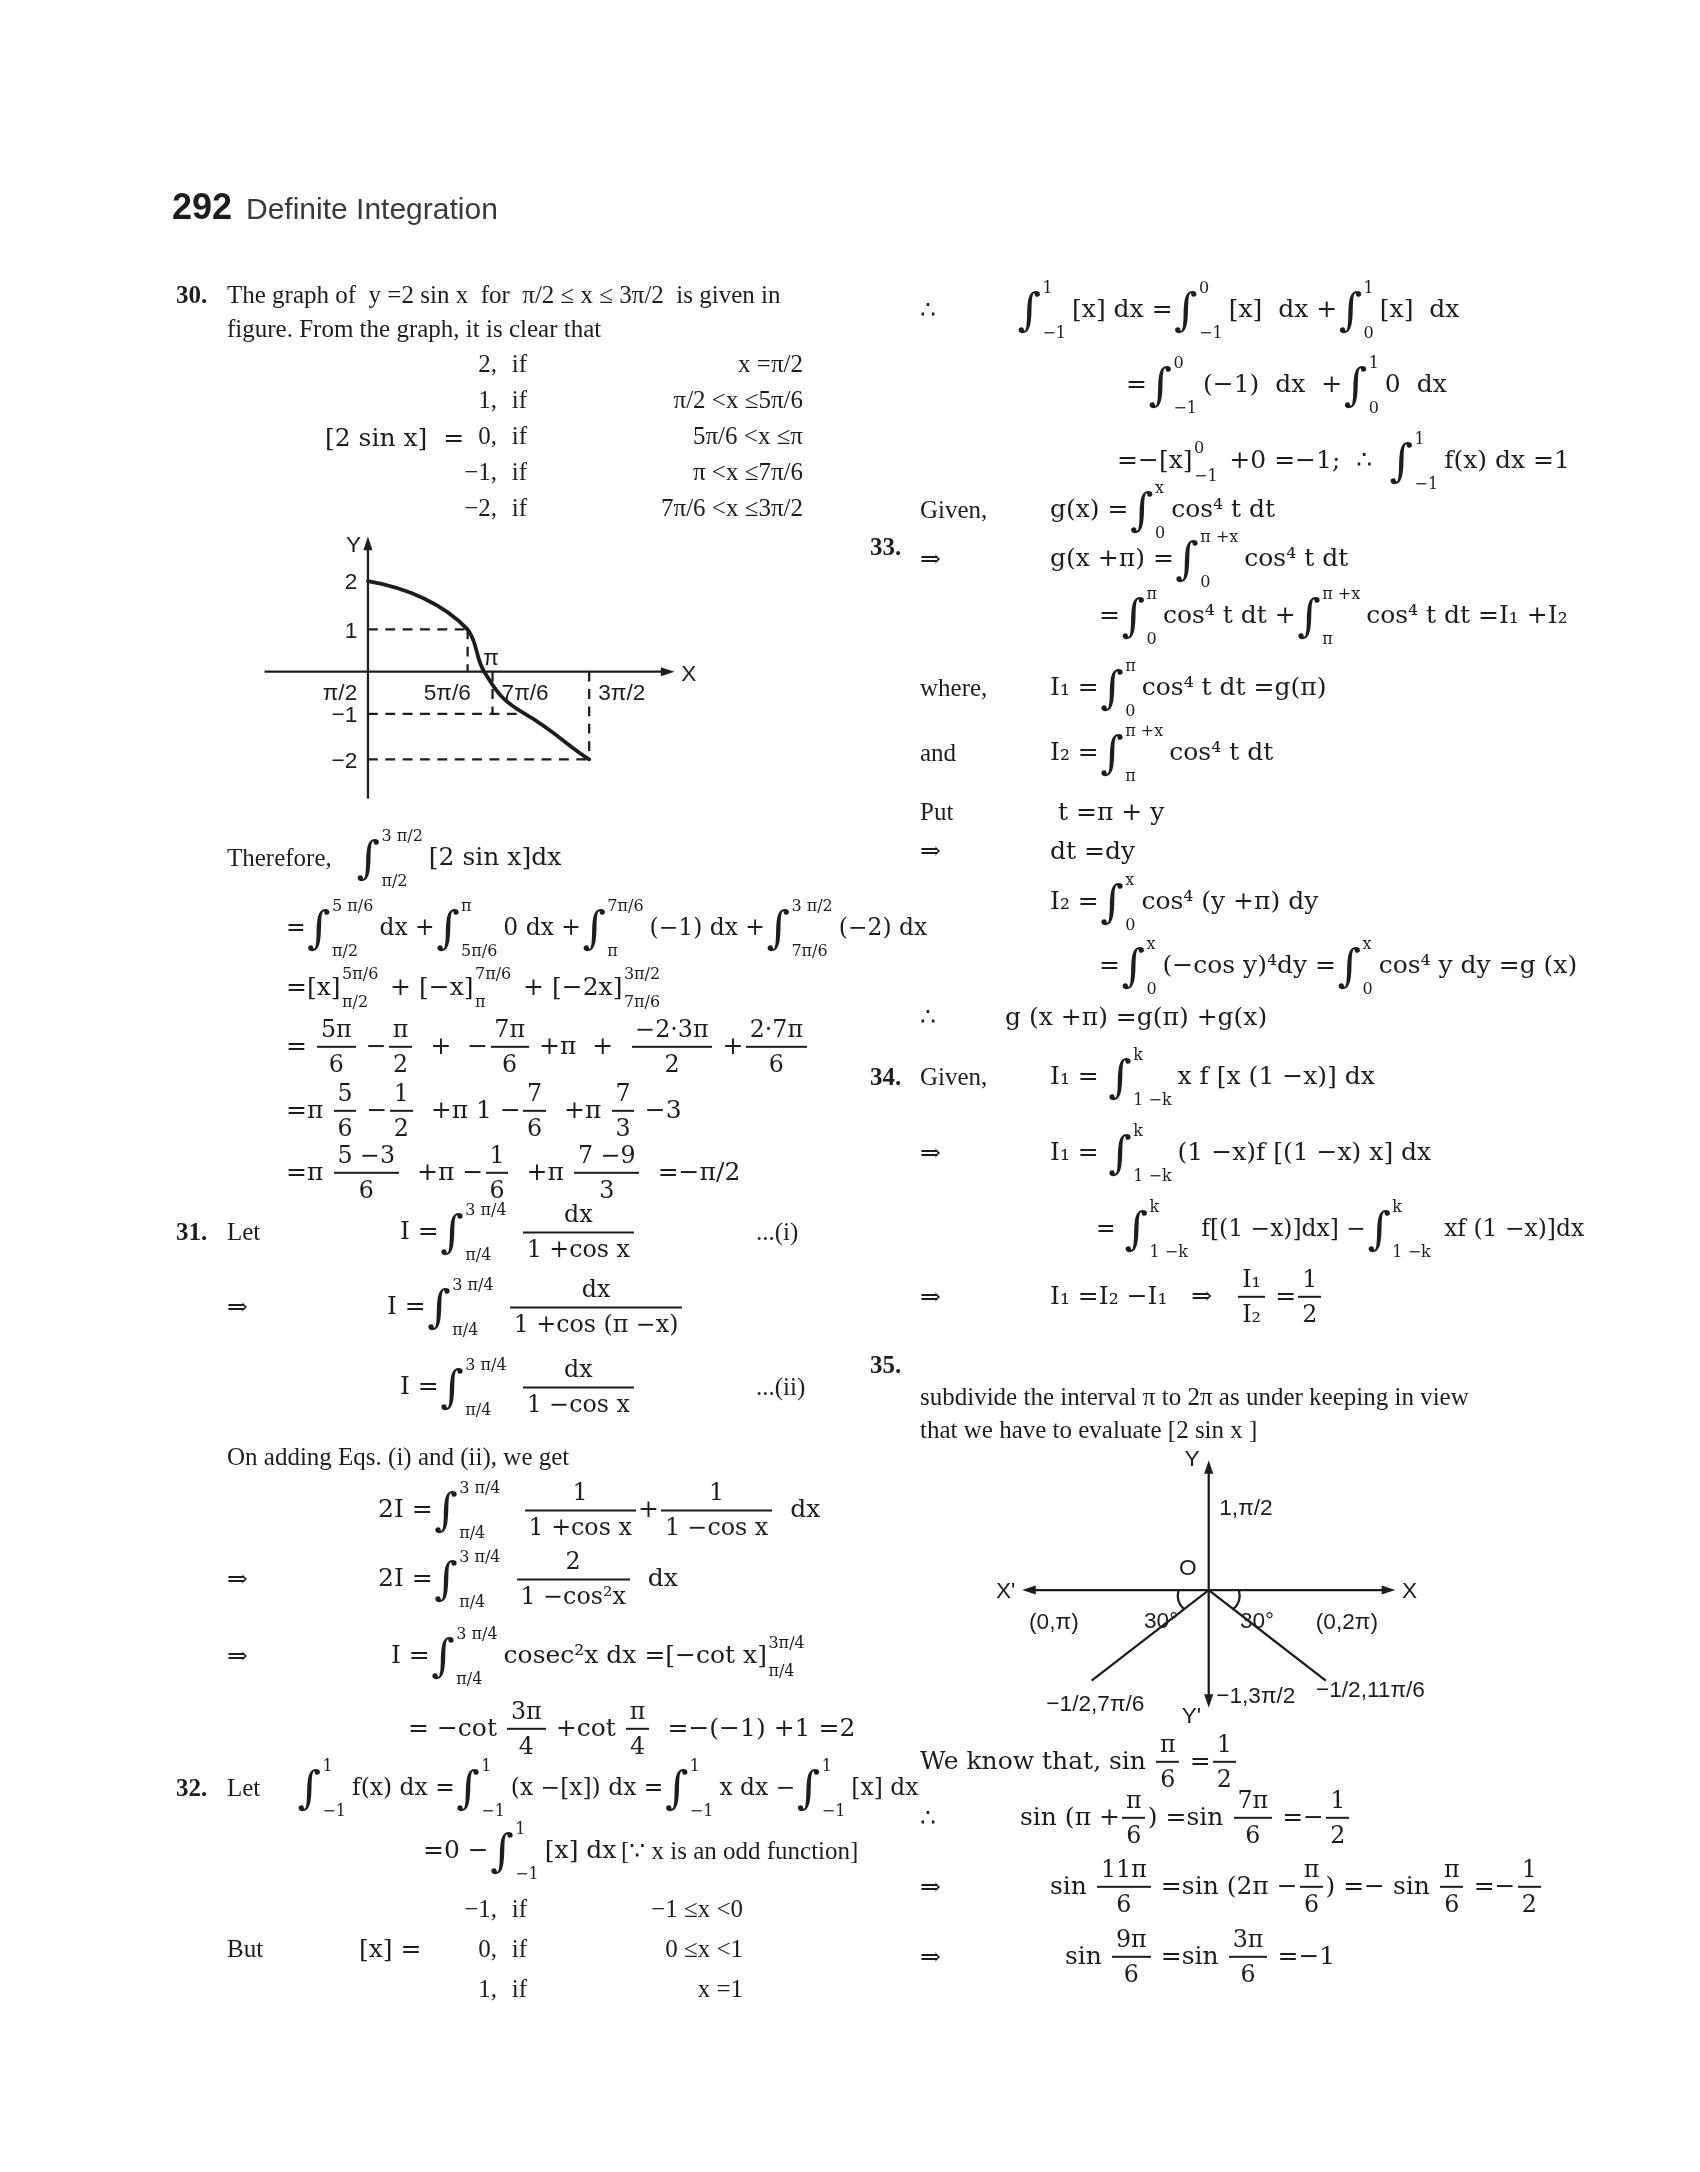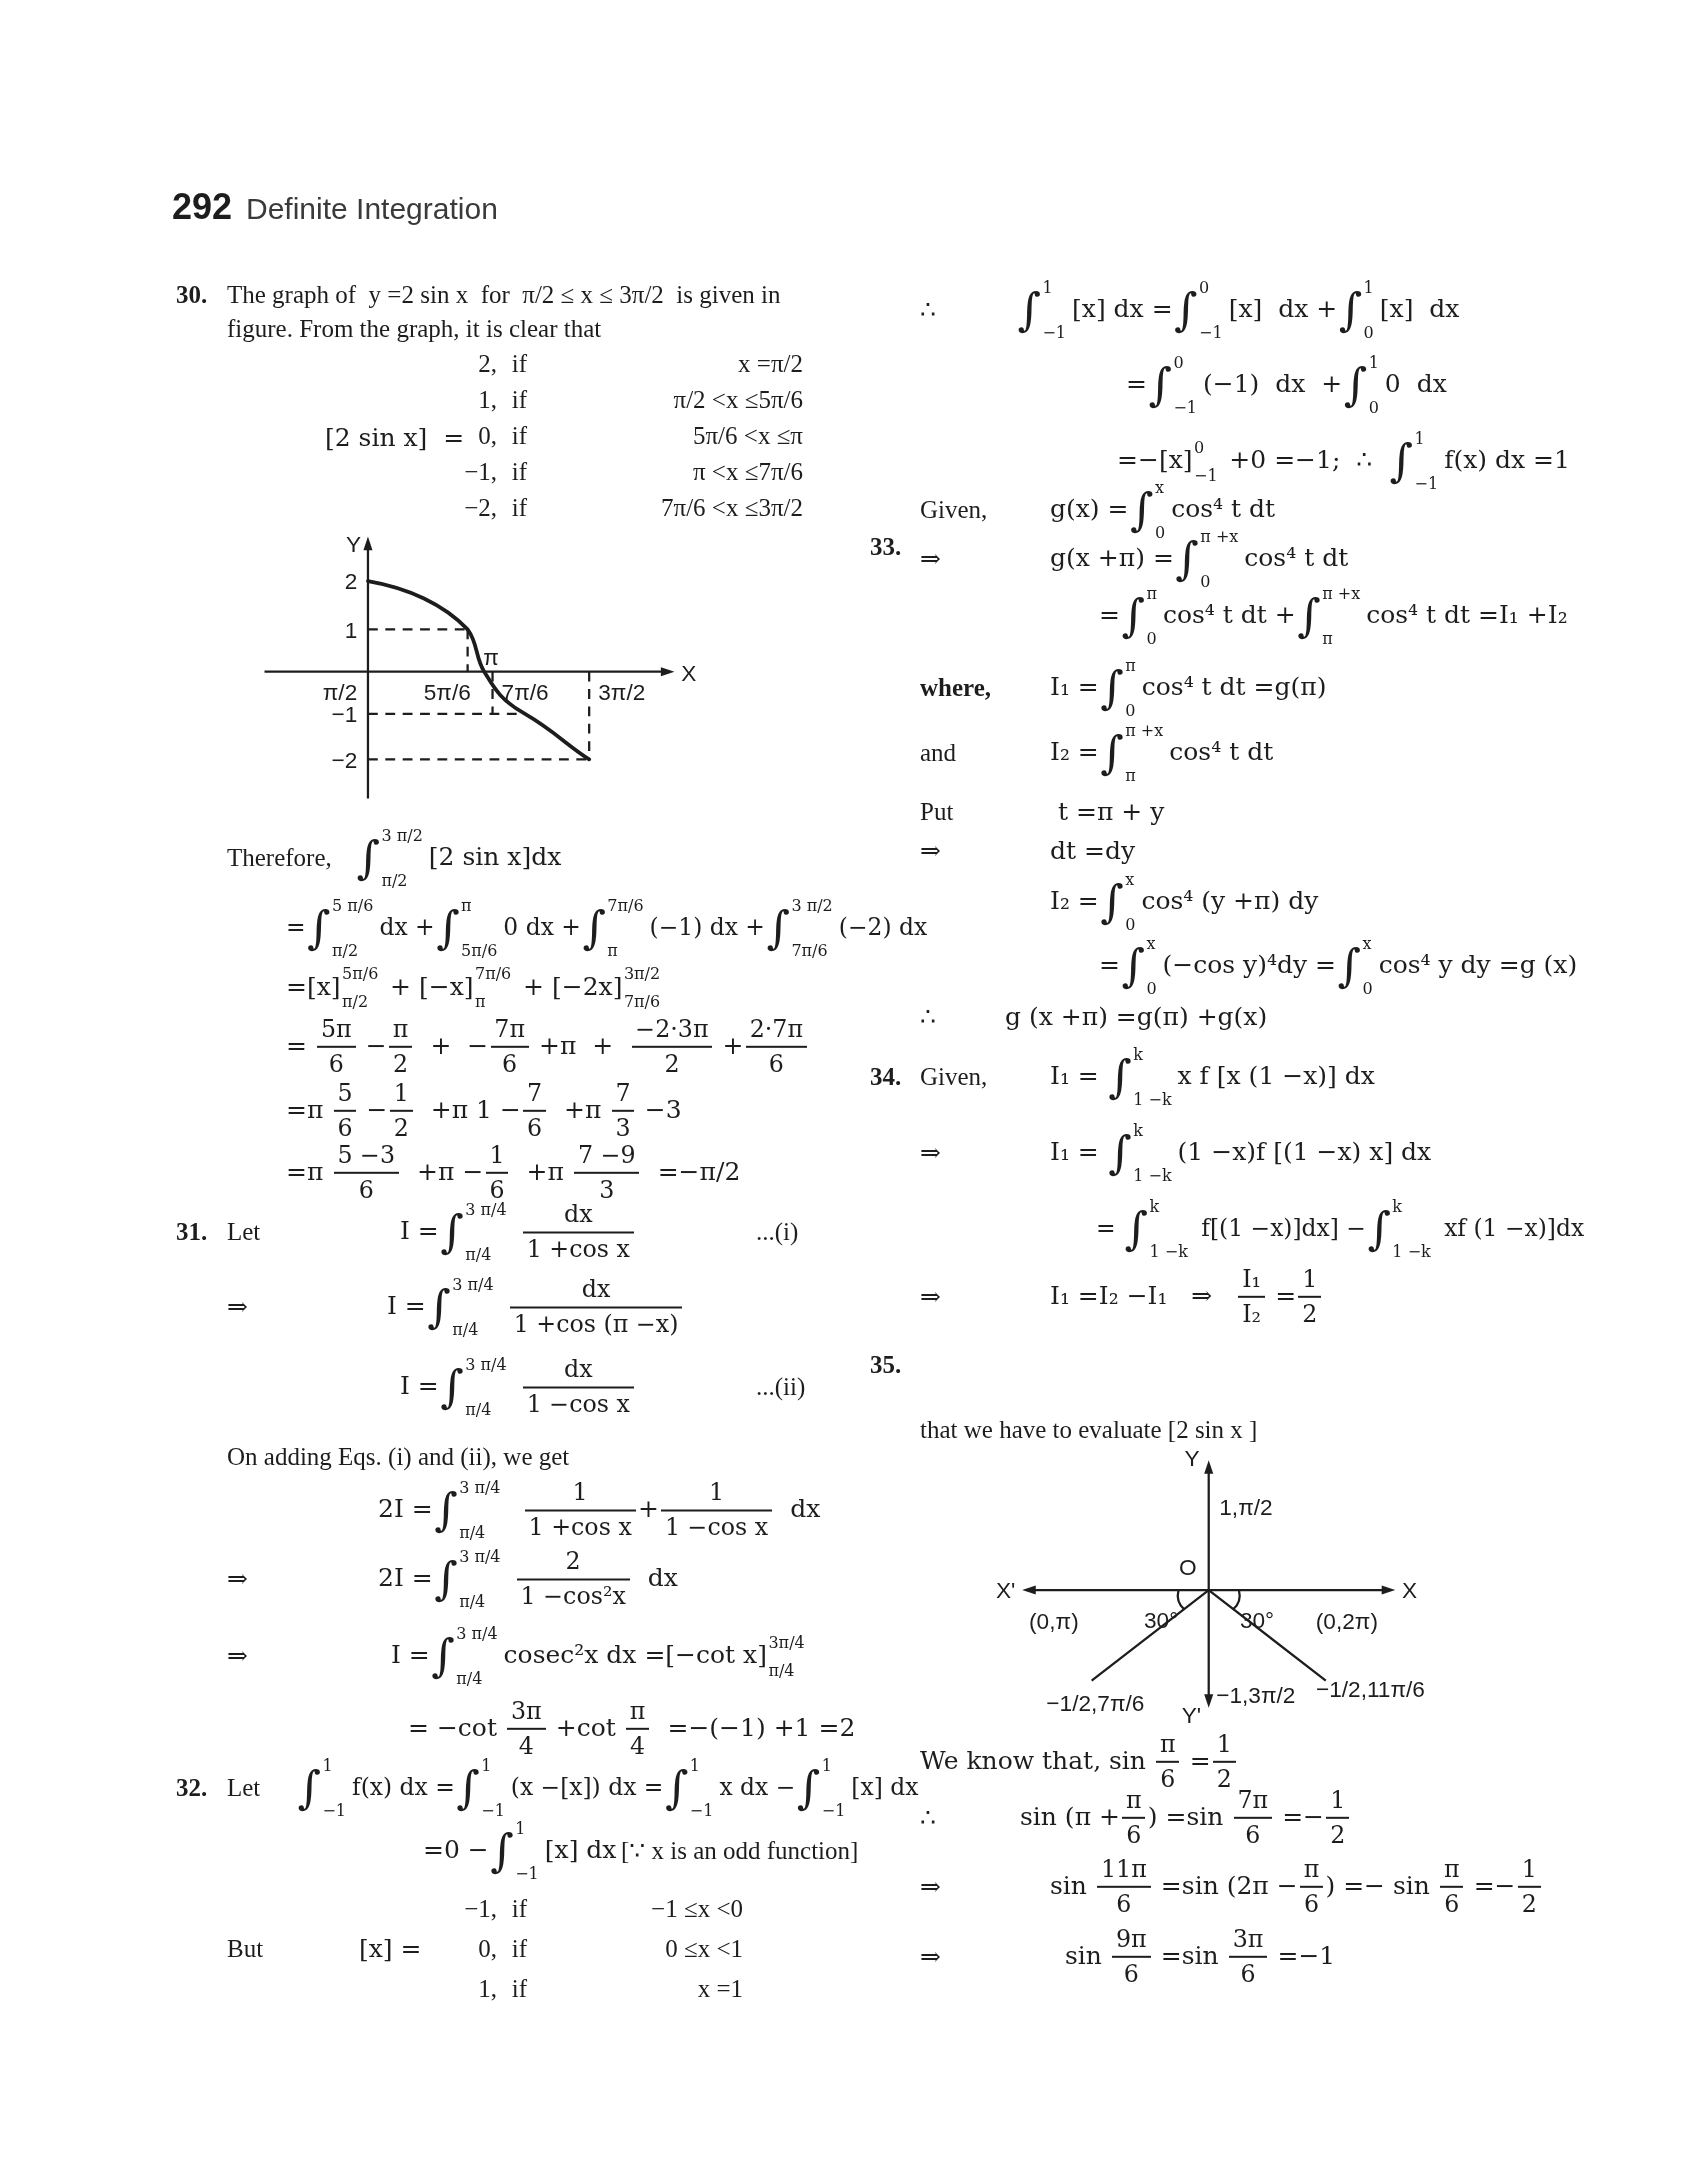--- a/index.html
+++ b/index.html
@@ -152,21 +152,21 @@
   <div class="ln math" style="left:1016px;top:310px;"><span class="mint"><span class="isym">∫</span><span class="lims"><span class="hi">1</span><span class="lo">−1</span></span></span>[x] dx =<span class="mint"><span class="isym">∫</span><span class="lims"><span class="hi">0</span><span class="lo">−1</span></span></span>[x]  dx +<span class="mint"><span class="isym">∫</span><span class="lims"><span class="hi">1</span><span class="lo">0</span></span></span>[x]  dx</div>
   <div class="ln math" style="left:1126px;top:385px;">=<span class="mint"><span class="isym">∫</span><span class="lims"><span class="hi">0</span><span class="lo">−1</span></span></span>(−1)  dx  +<span class="mint"><span class="isym">∫</span><span class="lims"><span class="hi">1</span><span class="lo">0</span></span></span>0  dx</div>
   <div class="ln math" style="left:1117px;top:461px;">=−[x]<span class="mst"><span class="hi">0</span><span class="lo">−1</span></span> +0 =−1;  ∴  <span class="mint"><span class="isym">∫</span><span class="lims"><span class="hi">1</span><span class="lo">−1</span></span></span>f(x) dx =1</div>
 
   <div class="ln bold" style="left:870px;top:510px;margin-top:37px;">33.</div>
   <div class="ln" style="left:920px;top:510px;">Given,</div>
   <div class="ln math" style="left:1050px;top:510px;">g(x) =<span class="mint"><span class="isym">∫</span><span class="lims"><span class="hi">x</span><span class="lo">0</span></span></span>cos⁴ t dt</div>
   <div class="ln" style="left:920px;top:559px;">⇒</div>
   <div class="ln math" style="left:1050px;top:559px;">g(x +π) =<span class="mint"><span class="isym">∫</span><span class="lims"><span class="hi">π +x</span><span class="lo">0</span></span></span>cos⁴ t dt</div>
   <div class="ln math" style="left:1099px;top:616px;">=<span class="mint"><span class="isym">∫</span><span class="lims"><span class="hi">π</span><span class="lo">0</span></span></span>cos⁴ t dt +<span class="mint"><span class="isym">∫</span><span class="lims"><span class="hi">π +x</span><span class="lo">π</span></span></span>cos⁴ t dt =I₁ +I₂</div>
-  <div class="ln" style="left:920px;top:688px;font-weight:bold;">where,</div>
+  <div class="ln" style="left:920px;top:688px;">where,</div>
   <div class="ln math" style="left:1050px;top:688px;">I₁ =<span class="mint"><span class="isym">∫</span><span class="lims"><span class="hi">π</span><span class="lo">0</span></span></span>cos⁴ t dt =g(π)</div>
   <div class="ln" style="left:920px;top:753px;">and</div>
   <div class="ln math" style="left:1050px;top:753px;">I₂ =<span class="mint"><span class="isym">∫</span><span class="lims"><span class="hi">π +x</span><span class="lo">π</span></span></span>cos⁴ t dt</div>
   <div class="ln" style="left:920px;top:812px;">Put</div>
   <div class="ln math" style="left:1058px;top:812px;">t =π + y</div>
   <div class="ln" style="left:920px;top:851px;">⇒</div>
   <div class="ln math" style="left:1050px;top:851px;">dt =dy</div>
   <div class="ln math" style="left:1050px;top:902px;">I₂ =<span class="mint"><span class="isym">∫</span><span class="lims"><span class="hi">x</span><span class="lo">0</span></span></span>cos⁴ (y +π) dy</div>
   <div class="ln math" style="left:1099px;top:966px;">=<span class="mint"><span class="isym">∫</span><span class="lims"><span class="hi">x</span><span class="lo">0</span></span></span>(−cos y)⁴dy =<span class="mint"><span class="isym">∫</span><span class="lims"><span class="hi">x</span><span class="lo">0</span></span></span>cos⁴ y dy =g (x)</div>
   <div class="ln" style="left:920px;top:1017px;">∴</div>
@@ -175,20 +175,21 @@
   <div class="ln bold" style="left:870px;top:1077px;">34.</div>
   <div class="ln" style="left:920px;top:1077px;">Given,</div>
   <div class="ln math" style="left:1050px;top:1077px;">I₁ = <span class="mint"><span class="isym">∫</span><span class="lims"><span class="hi">k</span><span class="lo">1 −k</span></span></span>x f [x (1 −x)] dx</div>
   <div class="ln" style="left:920px;top:1153px;">⇒</div>
   <div class="ln math" style="left:1050px;top:1153px;">I₁ = <span class="mint"><span class="isym">∫</span><span class="lims"><span class="hi">k</span><span class="lo">1 −k</span></span></span>(1 −x)f [(1 −x) x] dx</div>
   <div class="ln math" style="left:1096px;top:1229px;font-size:23.4px;">= <span class="mint"><span class="isym">∫</span><span class="lims"><span class="hi">k</span><span class="lo">1 −k</span></span></span> f[(1 −x)]dx] −<span class="mint"><span class="isym">∫</span><span class="lims"><span class="hi">k</span><span class="lo">1 −k</span></span></span> xf (1 −x)]dx</div>
   <div class="ln" style="left:920px;top:1297px;">⇒</div>
   <div class="ln math" style="left:1050px;top:1297px;">I₁ =I₂ −I₁   ⇒   <span class="frac"><span class="nu">I₁</span><span class="de">I₂</span></span> =<span class="frac"><span class="nu">1</span><span class="de">2</span></span></div>
 
   <div class="ln bold" style="left:870px;top:1365px;">35.</div>
+  <div class="ln" style="left:920px;top:1397px;">subdivide the interval π to 2π as under keeping in view</div>
   <div class="ln" style="left:920px;top:1430px;">that we have to evaluate [2 sin x ]</div>
 
   <svg style="position:absolute;left:982px;top:1439px;" width="680" height="287" viewBox="0 0 900 380">
     <line class="gl" x1="300" y1="44" x2="300" y2="340"></line>
     <polygon class="ga" points="300,28 294,46 306,46"></polygon>
     <polygon class="ga" points="300,356 294,338 306,338"></polygon>
     <line class="gl" x1="69" y1="200" x2="531" y2="200"></line>
     <polygon class="ga" points="53,200 71,194 71,206"></polygon>
     <polygon class="ga" points="547,200 529,194 529,206"></polygon>
     <line class="gl" x1="300" y1="200" x2="145" y2="320"></line>

